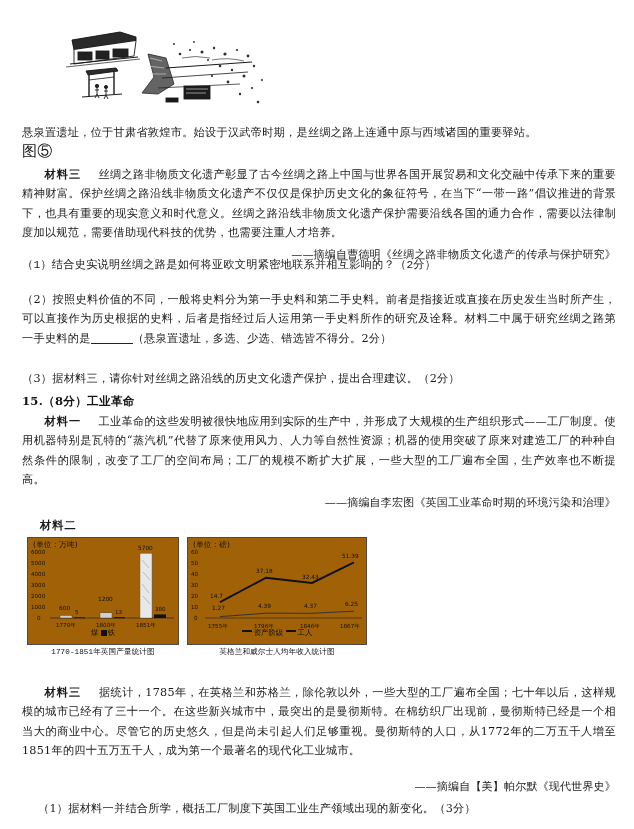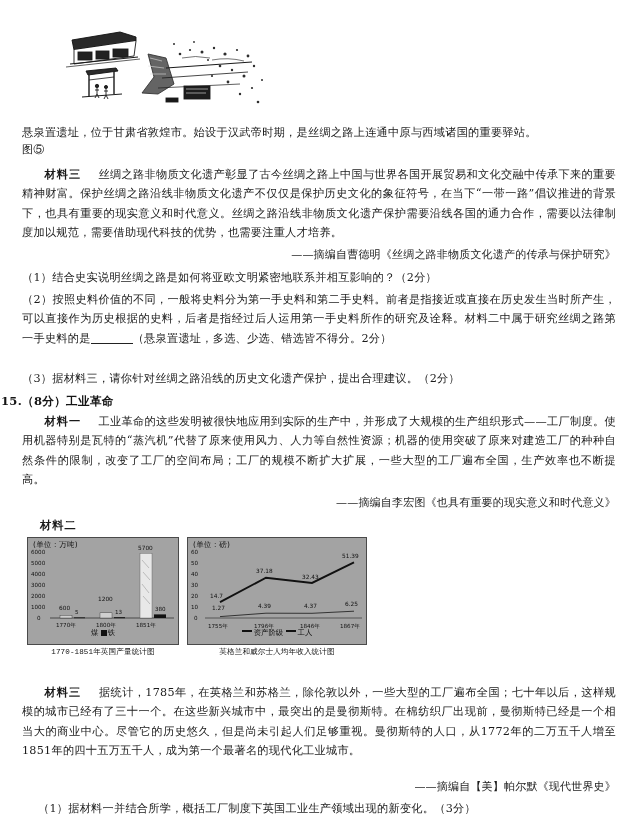--- a/index.html
+++ b/index.html
@@ -71,36 +71,36 @@
   .matlabel { font-weight: 700; letter-spacing: 1px; }
   .blank-line {
     display: inline-block;
     width: 42px;
     border-bottom: 1px solid #222;
     height: 11px;
     vertical-align: -2px;
   }
   .fig-tag {
     position: absolute;
-    font-size: 11px;
+    font-size: 15px;
     letter-spacing: .3px;
   }
 
   
   .chart-row {
     position: absolute;
     left: 27px;
     top: 537px;
     width: 340px;
     height: 135px;
   }
   .chart-box {
     position: absolute;
     border: 1px solid #4a4a4a;
-    background: #a3a3a3;
+    background: #a16207;
     box-sizing: border-box;
   }
   #chart-bar-box { left: 0px;   top: 0px; width: 152px; height: 108px; }
   #chart-line-box{ left: 160px; top: 0px; width: 180px; height: 108px; }
 
   .unit {
     position: absolute;
     top: 2px; left: 5px;
     font-size: 7.5px;
     letter-spacing: .2px;
@@ -202,36 +202,36 @@
 
   <div class="fig-tag" style="left:22px; top:142px;">图⑤</div>
 
   <div class="para indent" style="left:22px; top:165px; width:594px;">
     <span class="matlabel">材料三</span>
     <span style="margin-left:1.2em;">丝绸之路非物质文化遗产彰显了古今丝绸之路上中国与世界各国开展贸易和文化交融中传承下来的重要精神财富。保护丝绸之路沿线非物质文化遗产不仅仅是保护历史文化的象征符号，在当下“一带一路”倡议推进的背景下，也具有重要的现实意义和时代意义。丝绸之路沿线非物质文化遗产保护需要沿线各国的通力合作，需要以法律制度加以规范，需要借助现代科技的优势，也需要注重人才培养。</span>
   </div>
 
   <div class="src" style="left:22px; top:246px; width:594px;">——摘编自曹德明《丝绸之路非物质文化遗产的传承与保护研究》</div>
 
-  <div class="q" style="left:22px; top:268px; width:594px;">（1）结合史实说明丝绸之路是如何将亚欧文明紧密地联系并相互影响的？（2分）</div>
+  <div class="q" style="left:22px; top:256px; width:594px;font-family:Liberation Mono, monospace;">（1）结合史实说明丝绸之路是如何将亚欧文明紧密地联系并相互影响的？（2分）</div>
 
   <div class="q" style="left:22px; top:290px; width:594px;">
     <span>（2）按照史料价值的不同，一般将史料分为第一手史料和第二手史料。前者是指接近或直接在历史发生当时所产生，可以直接作为历史根据的史料，后者是指经过后人运用第一手史料所作的研究及诠释。材料二中属于研究丝绸之路第一手史料的是</span><span class="blank-line"></span><span>（悬泉置遗址，多选、少选、错选皆不得分。2分）</span>
   </div>
 
   <div class="q" style="left:22px; top:369px; width:594px;">（3）据材料三，请你针对丝绸之路沿线的历史文化遗产保护，提出合理建议。（2分）</div>
 
-  <div class="sect-title" style="left:1px; top:392px;">15.（8分）工业革命</div>
+  <div class="sect-title" style="left:22px; top:392px;">15.（8分）工业革命</div>
 
   <div class="para indent" style="left:22px; top:412px; width:594px;">
     <span class="matlabel">材料一</span>
     <span style="margin-left:1.2em;margin-top:32px;">工业革命的这些发明被很快地应用到实际的生产中，并形成了大规模的生产组织形式——工厂制度。使用机器特别是瓦特的“蒸汽机”代替了原来使用风力、人力等自然性资源；机器的使用突破了原来对建造工厂的种种自然条件的限制，改变了工厂的空间布局；工厂的规模不断扩大扩展，一些大型的工厂遍布全国，生产效率也不断提高。</span>
   </div>
 
-  <div class="src" style="left:22px; top:494px; width:594px;">——摘编自李宏图《也具有重要的现实意义和时代意义》</div>
+  <div class="src" style="left:22px; top:494px; width:594px;">——摘编自李宏图《英国工业革命时期的环境污染和治理》</div>
 
   <div class="para" style="left:40px; top:516px; width:200px; font-weight:700; letter-spacing:1px;">材料二</div>
 
   <div class="chart-row">
 
     <div class="chart-box" id="chart-bar-box">
       <div class="unit">(单位：万吨)</div>
       <svg width="150" height="106" viewBox="0 0 150 106">
 
         <g fill="#111" font-size="5.6">

